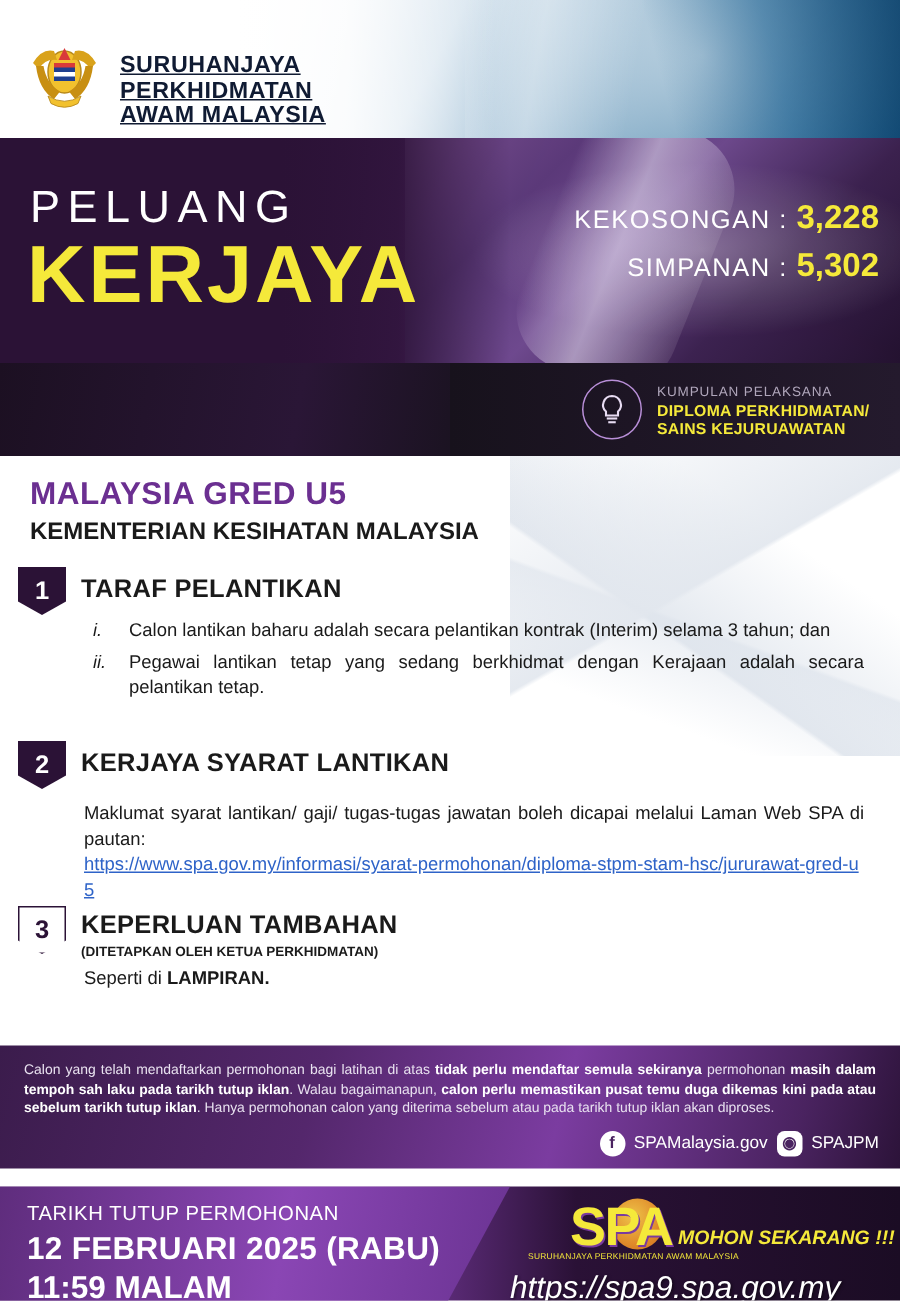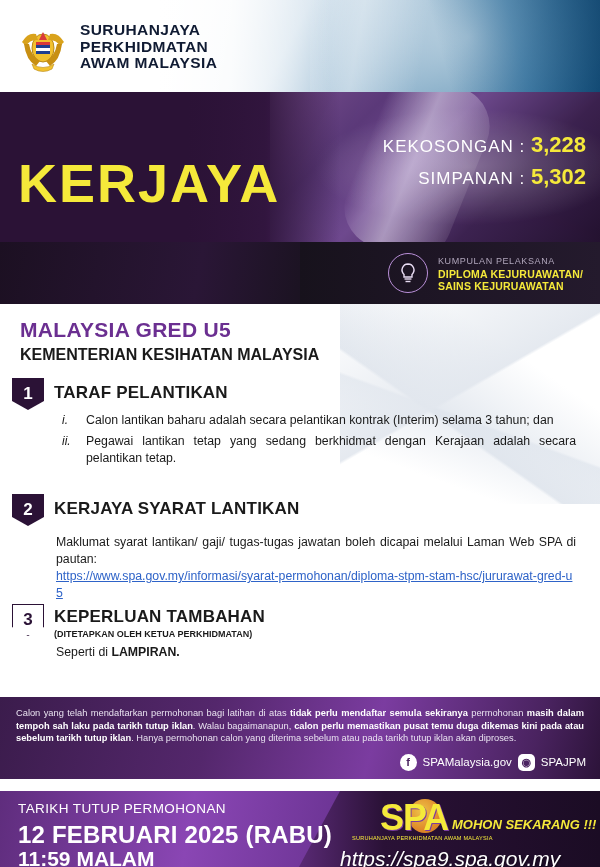--- a/index.html
+++ b/index.html
@@ -42,26 +42,27 @@
   .header-fade {
     position: absolute; left: 0; top: 0;
     width: 330px; height: 92px;
     background: linear-gradient(90deg, #ffffff 48%, rgba(255,255,255,0.85) 70%, rgba(255,255,255,0) 100%);
   }
   .jata {
     position: absolute; left: 14px; top: 20px;
     width: 58px; height: 54px;
   }
   .org-name {
-    position: absolute; left: 80px; top: 22px;
+    position: absolute; left: 80px; top: 36px;
     color: #101b33;
     font-size: 15.5px;
     font-weight: bold;
     line-height: 16.5px;
     letter-spacing: 0.4px;
+    text-decoration: underline;
   }
 
   
   .hero {
     position: relative;
     height: 150px;
     background: linear-gradient(100deg, #2d1438 0%, #3d1a4c 28%, #5b2a74 48%, #7a3a9c 62%, #3e2050 82%, #241230 100%);
     overflow: hidden;
   }
   .hero-photo {
@@ -266,21 +267,21 @@
     width: 340px; height: 88px;
     background: linear-gradient(100deg, #5f2d7d 0%, #8a46b4 55%, #6a3392 100%);
     clip-path: polygon(0 0, 100% 0, 86% 100%, 0 100%);
   }
   .ft-label {
     position: absolute; left: 18px; top: 10px;
     color: #ffffff; font-size: 13.5px; letter-spacing: 0.4px;
   }
   .ft-date {
     position: absolute; left: 18px; top: 30px;
-    color: #ffffff; font-size: 24px; font-weight: bold; letter-spacing: 0.2px;
+    color: #ffffff; font-size: 21px; font-weight: bold; letter-spacing: 0.2px;
   }
   .ft-time {
     position: absolute; left: 18px; top: 56px;
     color: #ffffff; font-size: 21px; font-weight: bold;
   }
   .spa-logo {
     position: absolute; left: 352px; top: 6px;
     color: #f5e93a;
     font-size: 36px;
     font-weight: bold;
@@ -341,20 +342,21 @@
     <div class="org-name">
       <div>SURUHANJAYA</div>
       <div>PERKHIDMATAN</div>
       <div>AWAM MALAYSIA</div>
     </div>
   </div>
 
   <div class="hero">
     <div class="hero-photo"></div>
     <div class="hero-left-fade"></div>
+    <div class="hero-peluang">PELUANG</div>
     <div class="hero-kerjaya">KERJAYA</div>
     <div class="stats">
       <div class="stat-row">
         <span>KEKOSONGAN :</span>
         <span class="stat-val">3,228</span>
       </div>
       <div class="stat-row">
         <span>SIMPANAN :</span>
         <span class="stat-val">5,302</span>
       </div>
@@ -366,21 +368,21 @@
     <div class="kumpulan-right"></div>
     <div class="bulb-circle">
       <svg width="20" height="22" viewBox="0 0 20 22">
         <path d="M10 2 a6 6 0 0 1 4 10.4 v2.6 h-8 v-2.6 A6 6 0 0 1 10 2 z" fill="none" stroke="#e8dcf3" stroke-width="1.4"></path>
         <line x1="6.5" y1="17" x2="13.5" y2="17" stroke="#e8dcf3" stroke-width="1.4"></line>
         <line x1="7.5" y1="19.5" x2="12.5" y2="19.5" stroke="#e8dcf3" stroke-width="1.4"></line>
       </svg>
     </div>
     <div class="kumpulan-text">
       <div class="kumpulan-label">KUMPULAN PELAKSANA</div>
-      <div class="kumpulan-value">DIPLOMA KEJURUAWATAN/</div>
+      <div class="kumpulan-value">DIPLOMA PERKHIDMATAN/</div>
       <div class="kumpulan-value">SAINS KEJURUAWATAN</div>
     </div>
   </div>
 
   <div class="body">
     <div class="body-geo"></div>
 
     <div class="job-title">MALAYSIA GRED U5</div>
     <div class="job-org">KEMENTERIAN KESIHATAN MALAYSIA</div>
 

